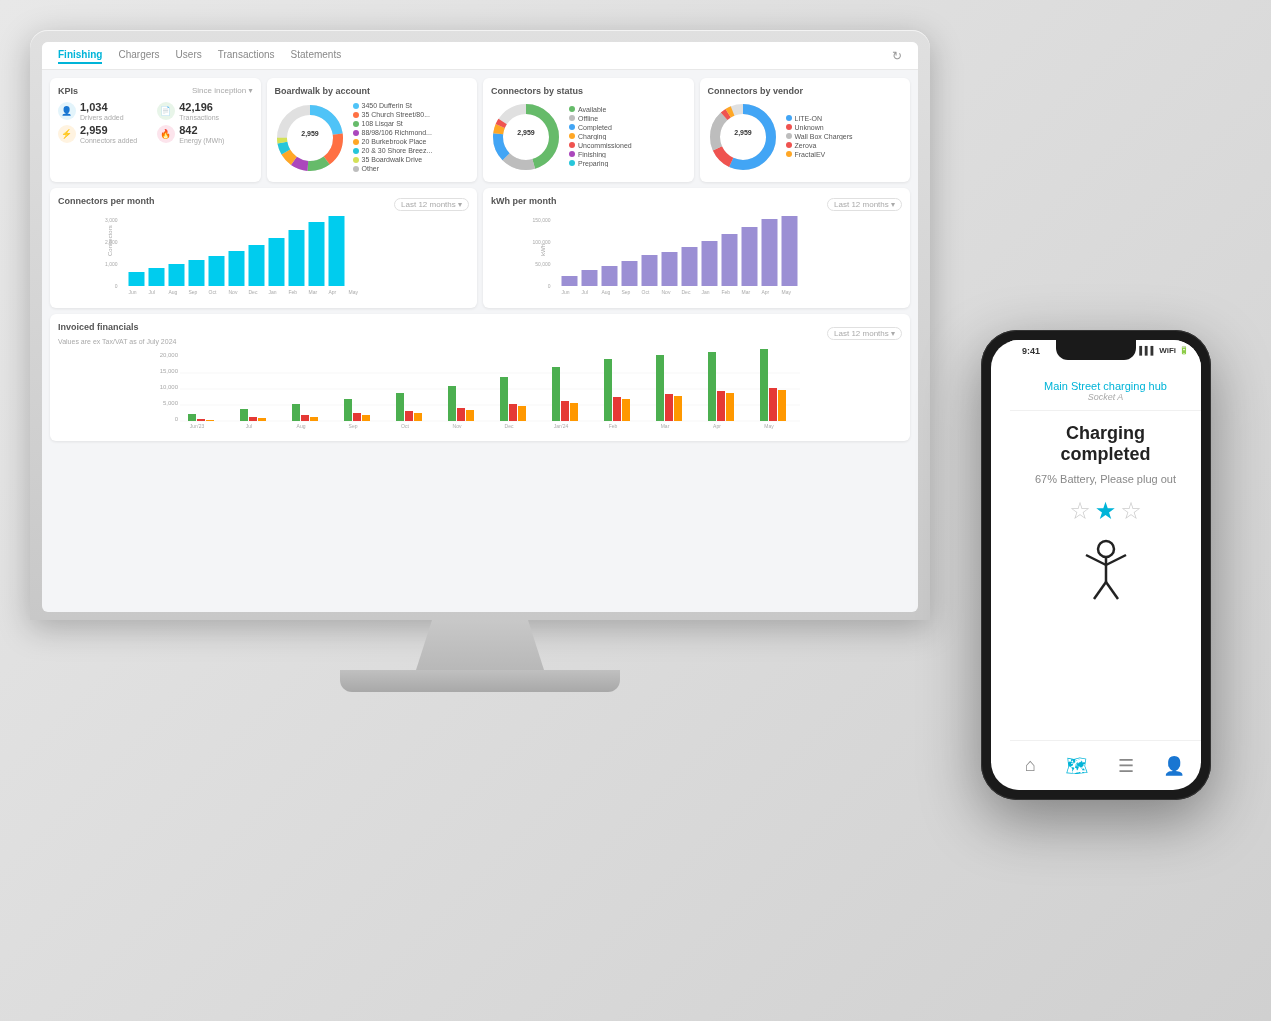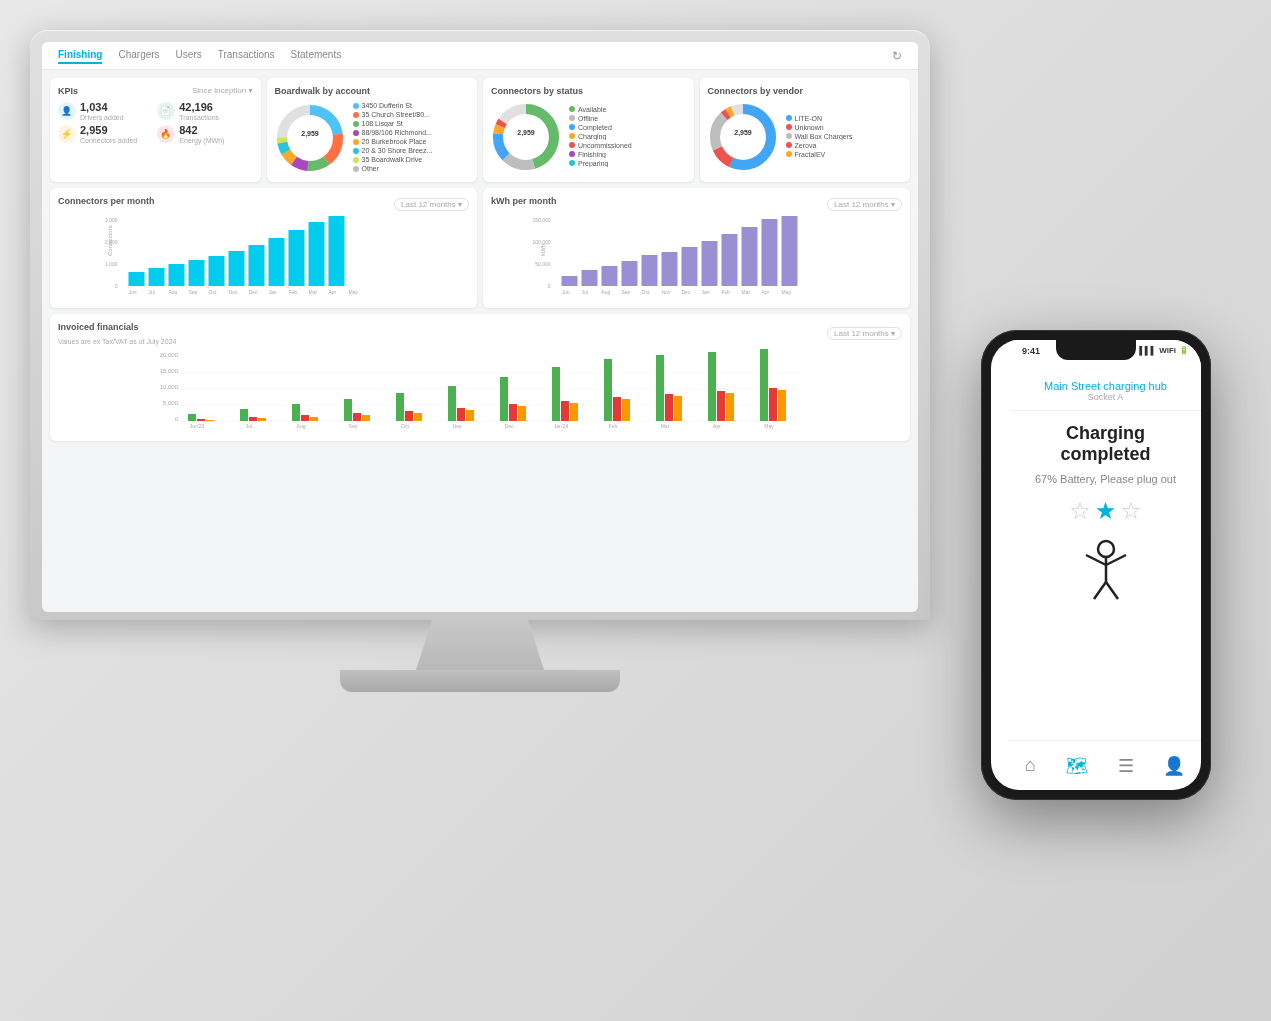--- a/index.html
+++ b/index.html
@@ -315,20 +315,21 @@
       flex-shrink: 0;
     }
     .phone-location {
       font-size: 11px;
       font-weight: 400;
       color: #00b4d8;
     }
     .phone-socket {
       font-size: 9px;
       color: #aaa;
+      font-style: italic;
     }
 
     .phone-content {
       flex: 1;
       padding: 12px 16px;
       display: flex;
       flex-direction: column;
       align-items: center;
       gap: 8px;
     }

